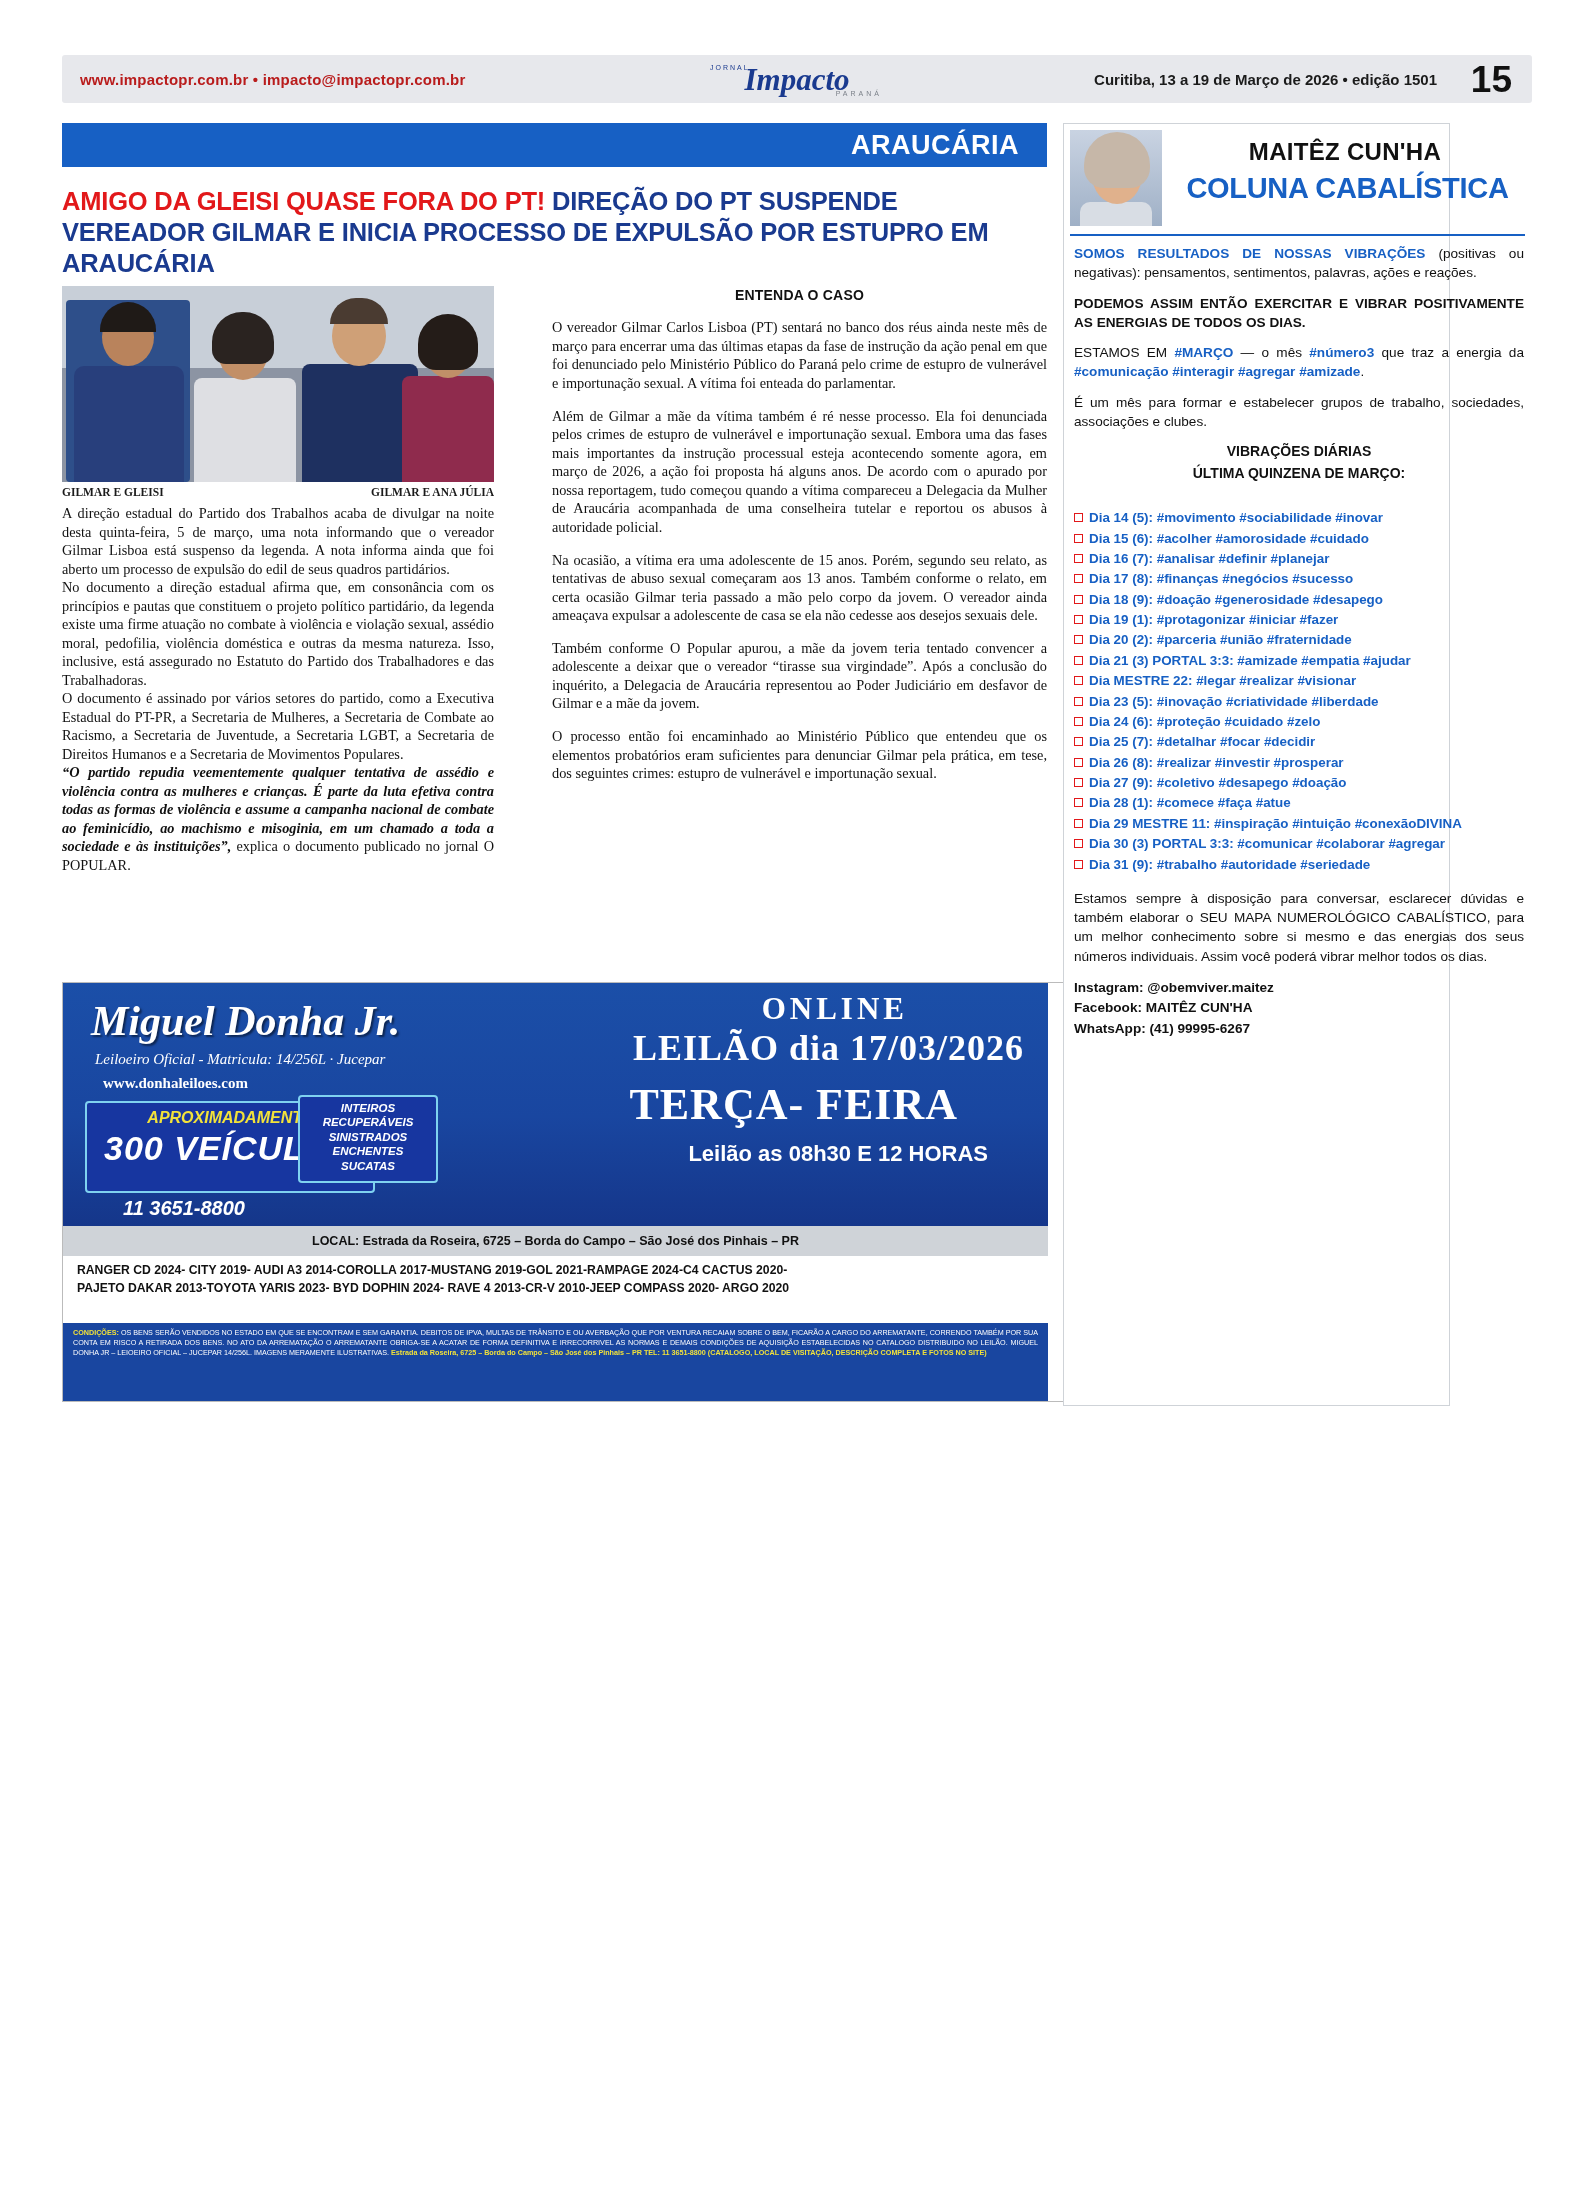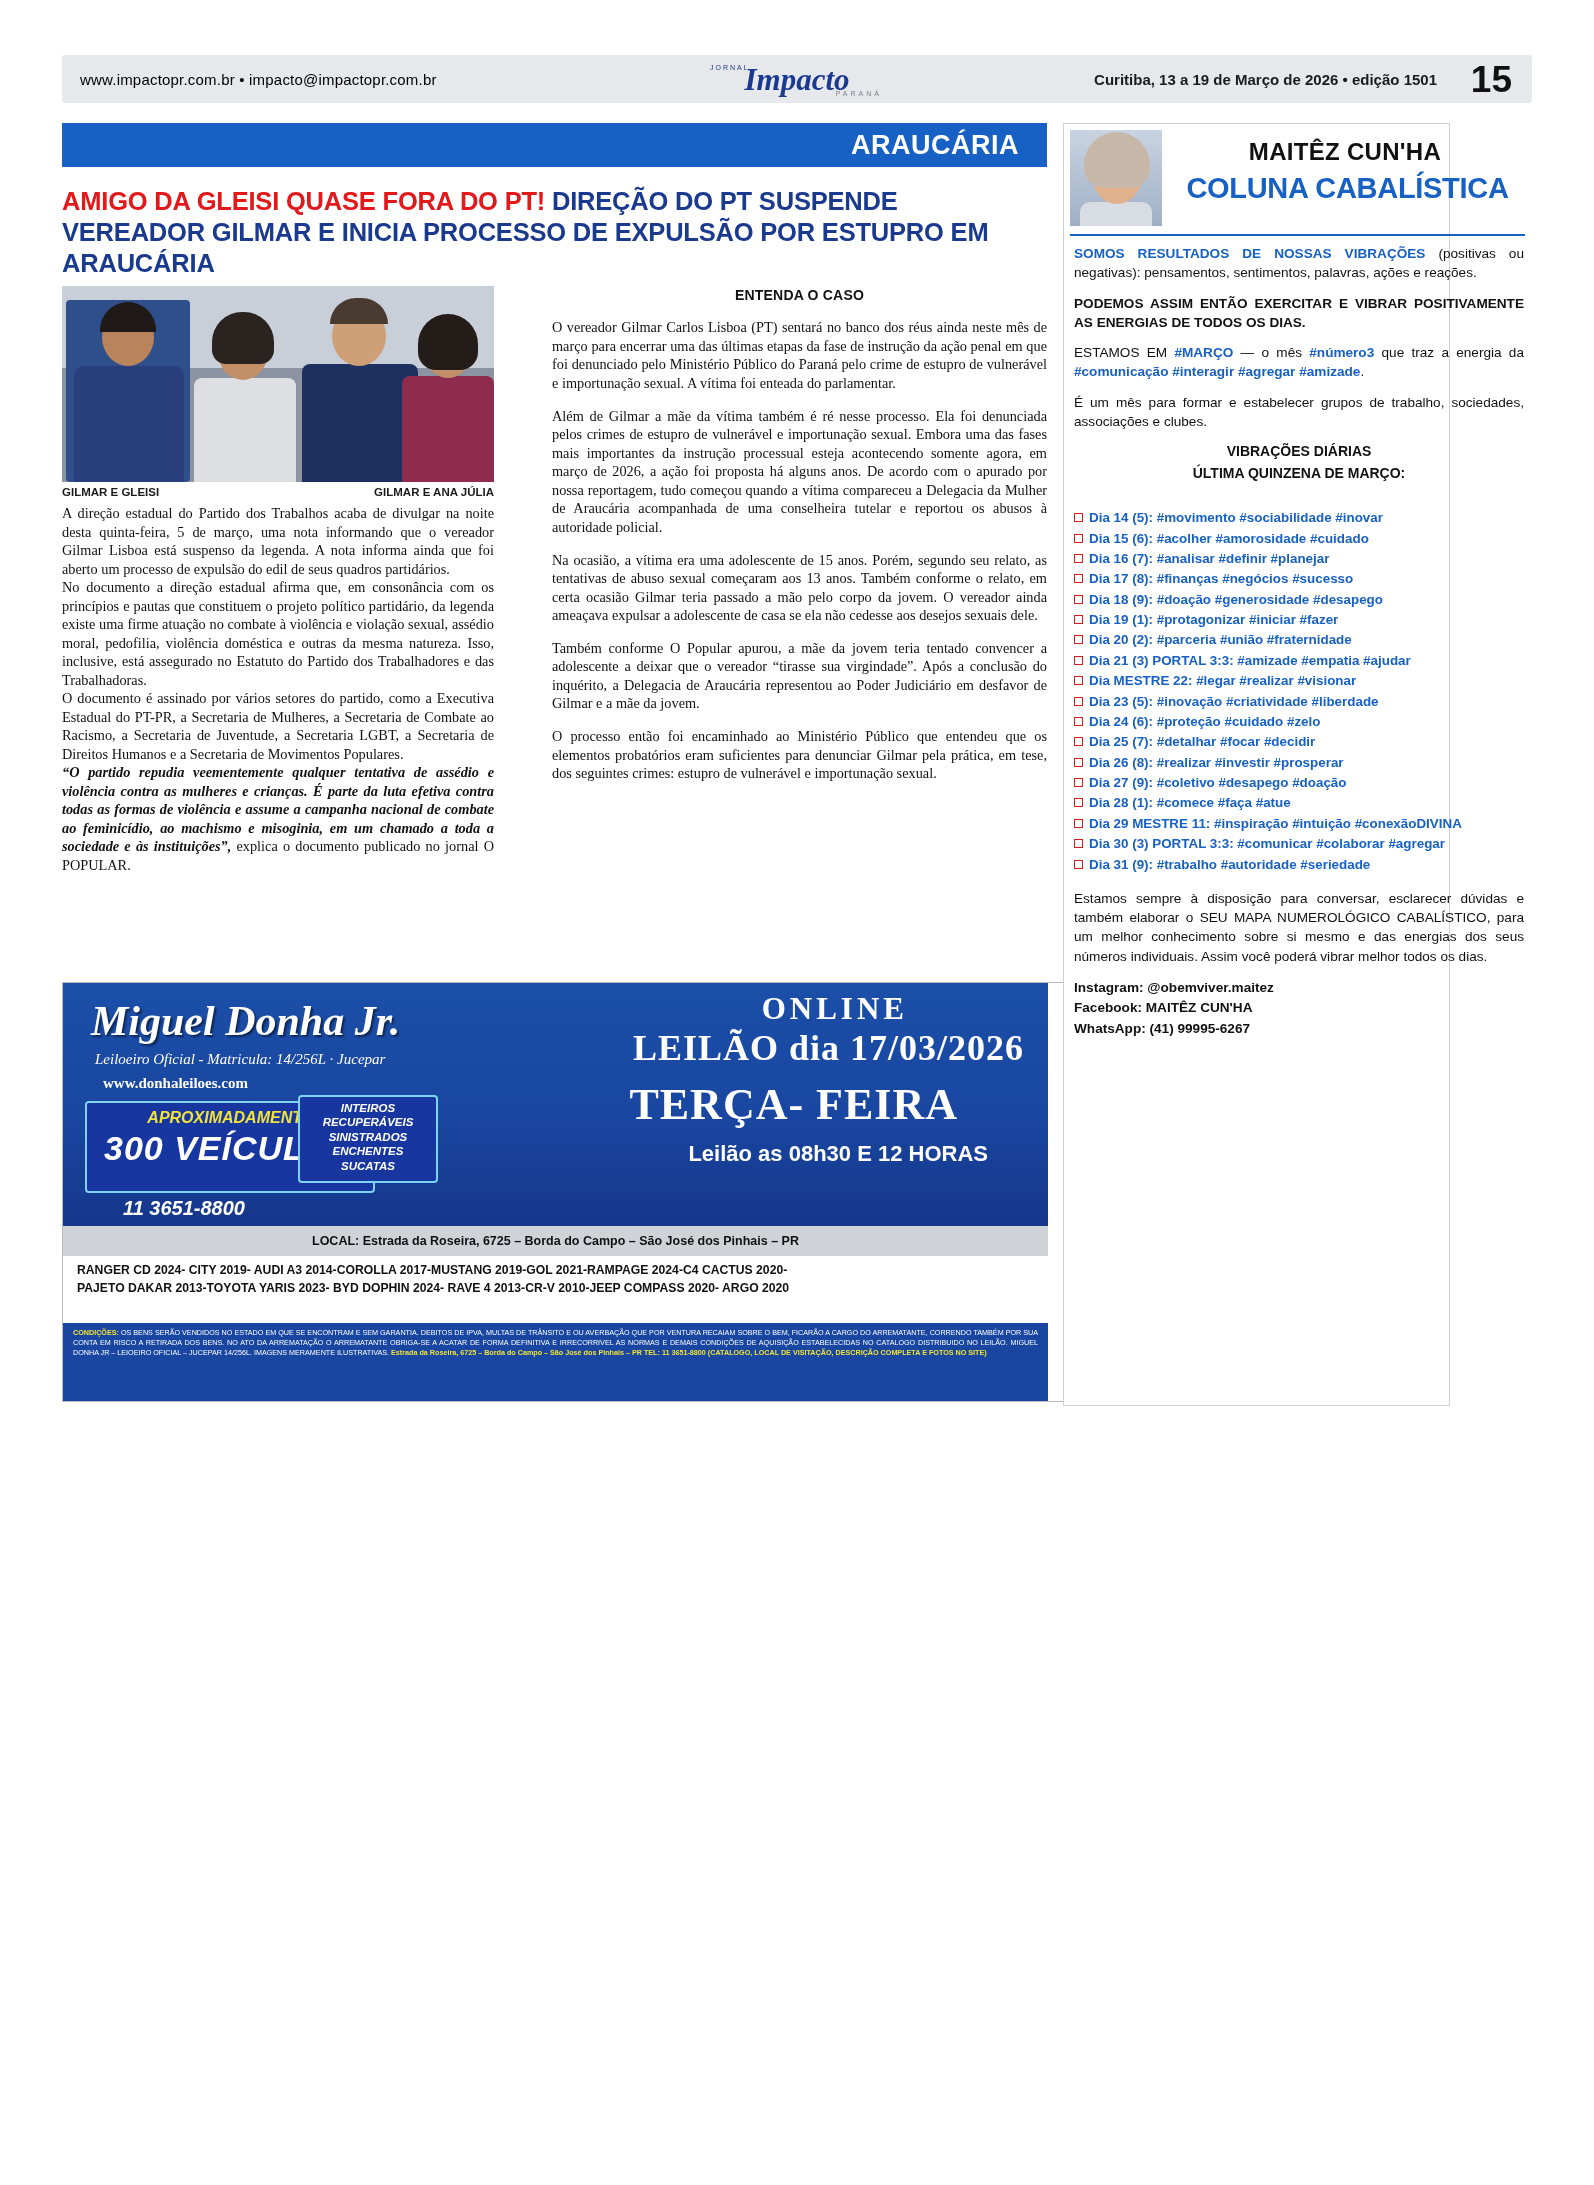--- a/index.html
+++ b/index.html
@@ -20,21 +20,21 @@
   
   .masthead {
     position: absolute;
     left: 62px; top: 55px;
     width: 1470px; height: 48px;
     background: #e7e8ec;
     border-radius: 3px;
     display: flex; align-items: center;
   }
   .masthead-left {
-    font-size: 15px; font-weight: normal; color: #000000;
+    font-size: 15px; font-weight: bold; color: #b91c1c;
     padding-left: 18px; letter-spacing: .2px;
     white-space: nowrap;
   }
   .masthead-logo {
     position: absolute; left: 620px; top: 2px;
     width: 230px; height: 44px;
     display: flex; align-items: center; justify-content: center;
     flex-direction: column;
   }
   .logo-impacto {
@@ -105,21 +105,21 @@
   .p3 .head{position:absolute;left:32px;top:10px;width:54px;height:60px;background:#cfa077;border-radius:50%;}
   .p3 .hair{position:absolute;left:30px;top:2px;width:58px;height:26px;background:#4a3b31;border-radius:28px 28px 0 0;}
   .p3 .shirt{position:absolute;left:2px;top:68px;width:116px;height:118px;background:#1e3060;border-radius:8px 8px 0 0;}
   .p4 { position:absolute; left:340px; top:24px; width:92px; height:172px;}
   .p4 .head{position:absolute;left:22px;top:14px;width:48px;height:54px;background:#c08f68;border-radius:50%;}
   .p4 .hair{position:absolute;left:16px;top:4px;width:60px;height:56px;background:#241c18;border-radius:30px 30px 18px 18px;}
   .p4 .shirt{position:absolute;left:0px;top:66px;width:92px;height:106px;background:#8f2b4d;border-radius:8px 8px 0 0;}
   .photo-captions {
     position: absolute; left: 62px; top: 486px; width: 432px;
     display: flex; justify-content: space-between;
-    font-size: 11.5px; font-weight: bold; color: #1b1b1b;
+    font-size: 11.5px; font-weight: bold; color: #1b1b1b; font-family: Liberation Serif, serif;
   }
   
   .col-left {
     position: absolute; left: 62px; top: 504px; width: 432px;
     font-size: 14.3px; line-height: 1.295; color: #111;
     text-align: justify;
     font-family: "Liberation Serif", serif;
   }
   .col-left p { margin: 0 0 0 0; text-indent: 0; }
   .col-left .it { font-style: italic; font-weight: bold; }

